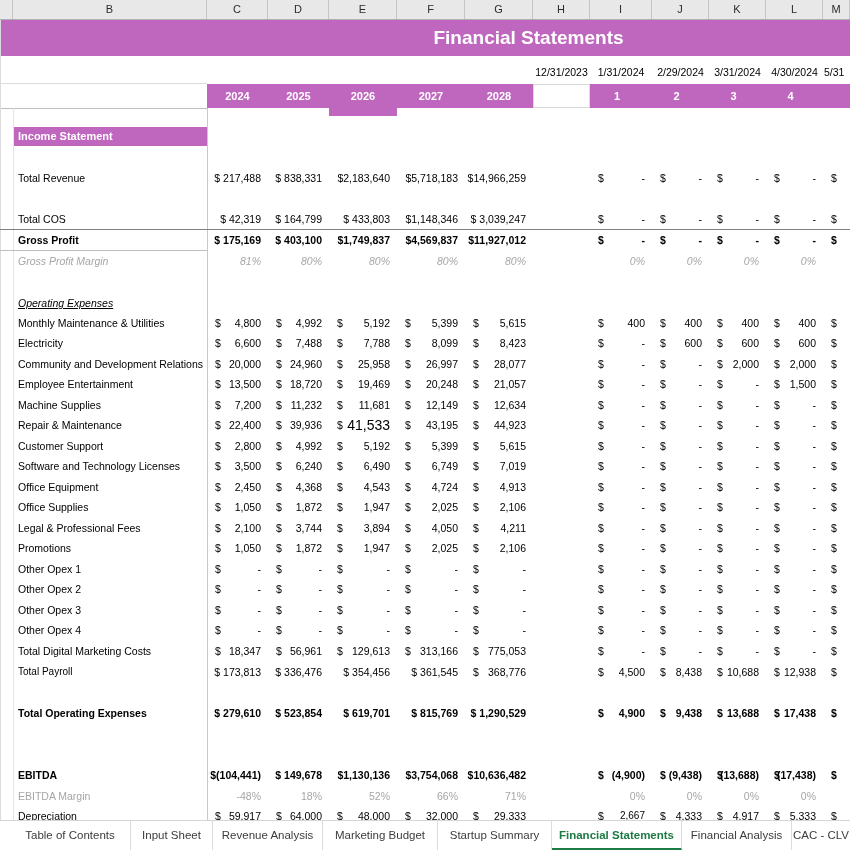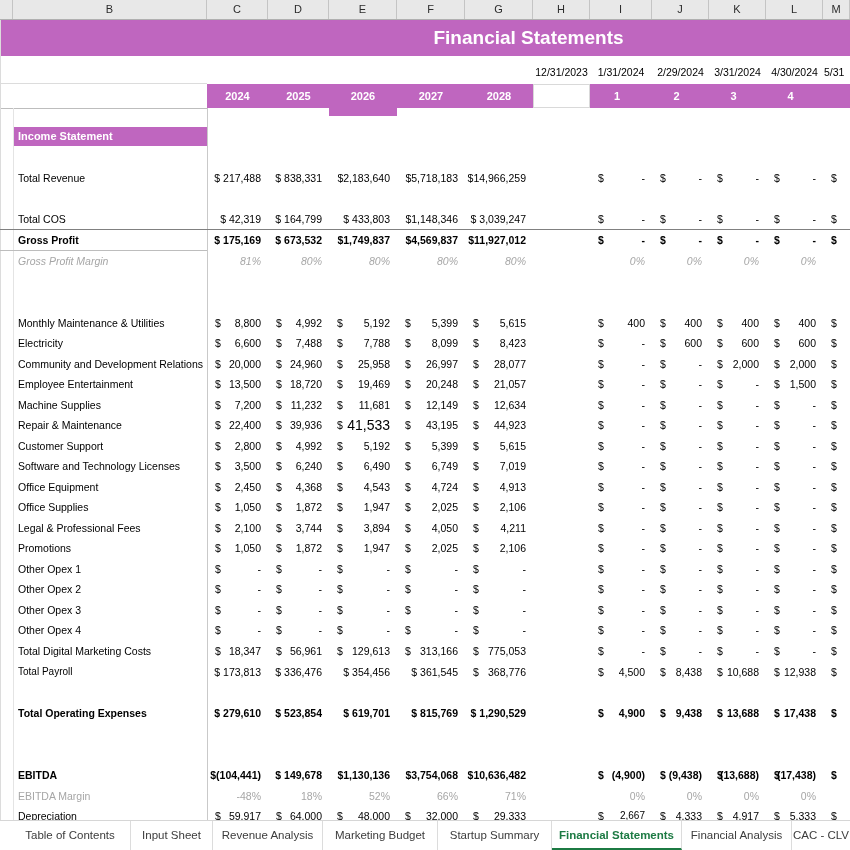--- a/index.html
+++ b/index.html
@@ -176,21 +176,21 @@
       <div class="cell num " style="left: 590px; top: 209px; width: 59px; font-size: 10.5px;">-</div>
       <div class="cell cur " style="left: 656px; top: 209px; width: 10px; font-size: 10.5px;">$</div>
       <div class="cell num " style="left: 652px; top: 209px; width: 54px; font-size: 10.5px;">-</div>
       <div class="cell cur " style="left: 713px; top: 209px; width: 10px; font-size: 10.5px;">$</div>
       <div class="cell num " style="left: 709px; top: 209px; width: 54px; font-size: 10.5px;">-</div>
       <div class="cell cur " style="left: 770px; top: 209px; width: 10px; font-size: 10.5px;">$</div>
       <div class="cell num " style="left: 766px; top: 209px; width: 54px; font-size: 10.5px;">-</div>
       <div class="cell cur " style="left: 827px; top: 209px; width: 14px; font-size: 10.5px;">$</div>
       <div class="cell lbl bold" style="left: 13px; top: 230px; width: 194px; font-size: 10.5px;">Gross Profit</div>
       <div class="cell num bold" style="left: 207px; top: 230px; width: 58px; font-size: 10.5px;">$ 175,169</div>
-      <div class="cell num bold" style="left: 268px; top: 230px; width: 58px; font-size: 10.5px;">$ 673,532</div>
+      <div class="cell num bold" style="left: 268px; top: 230px; width: 58px; font-size: 10.5px;">$ 403,100</div>
       <div class="cell num bold" style="left: 329px; top: 230px; width: 65px; font-size: 10.5px;">$1,749,837</div>
       <div class="cell num bold" style="left: 397px; top: 230px; width: 65px; font-size: 10.5px;">$4,569,837</div>
       <div class="cell num bold" style="left: 465px; top: 230px; width: 65px; font-size: 10.5px;">$11,927,012</div>
       <div class="cell cur bold" style="left: 594px; top: 230px; width: 10px; font-size: 10.5px;">$</div>
       <div class="cell num bold" style="left: 590px; top: 230px; width: 59px; font-size: 10.5px;">-</div>
       <div class="cell cur bold" style="left: 656px; top: 230px; width: 10px; font-size: 10.5px;">$</div>
       <div class="cell num bold" style="left: 652px; top: 230px; width: 54px; font-size: 10.5px;">-</div>
       <div class="cell cur bold" style="left: 713px; top: 230px; width: 10px; font-size: 10.5px;">$</div>
       <div class="cell num bold" style="left: 709px; top: 230px; width: 54px; font-size: 10.5px;">-</div>
       <div class="cell cur bold" style="left: 770px; top: 230px; width: 10px; font-size: 10.5px;">$</div>
@@ -201,21 +201,21 @@
       <div class="cell num grey ital" style="left: 268px; top: 251px; width: 58px; font-size: 10.5px;">80%</div>
       <div class="cell num grey ital" style="left: 329px; top: 251px; width: 65px; font-size: 10.5px;">80%</div>
       <div class="cell num grey ital" style="left: 397px; top: 251px; width: 65px; font-size: 10.5px;">80%</div>
       <div class="cell num grey ital" style="left: 465px; top: 251px; width: 65px; font-size: 10.5px;">80%</div>
       <div class="cell num grey ital" style="left: 590px; top: 251px; width: 59px; font-size: 10.5px;">0%</div>
       <div class="cell num grey ital" style="left: 652px; top: 251px; width: 54px; font-size: 10.5px;">0%</div>
       <div class="cell num grey ital" style="left: 709px; top: 251px; width: 54px; font-size: 10.5px;">0%</div>
       <div class="cell num grey ital" style="left: 766px; top: 251px; width: 54px; font-size: 10.5px;">0%</div>
       <div class="cell lbl " style="left: 13px; top: 313px; width: 194px; font-size: 10.5px;">Monthly Maintenance &amp; Utilities</div>
       <div class="cell cur " style="left: 211px; top: 313px; width: 10px; font-size: 10.5px;">$</div>
-      <div class="cell num " style="left: 207px; top: 313px; width: 58px; font-size: 10.5px;">8,800</div>
+      <div class="cell num " style="left: 207px; top: 313px; width: 58px; font-size: 10.5px;">4,800</div>
       <div class="cell cur " style="left: 272px; top: 313px; width: 10px; font-size: 10.5px;">$</div>
       <div class="cell num " style="left: 268px; top: 313px; width: 58px; font-size: 10.5px;">4,992</div>
       <div class="cell cur " style="left: 333px; top: 313px; width: 10px; font-size: 10.5px;">$</div>
       <div class="cell num " style="left: 329px; top: 313px; width: 65px; font-size: 10.5px;">5,192</div>
       <div class="cell cur " style="left: 401px; top: 313px; width: 10px; font-size: 10.5px;">$</div>
       <div class="cell num " style="left: 397px; top: 313px; width: 65px; font-size: 10.5px;">5,399</div>
       <div class="cell cur " style="left: 469px; top: 313px; width: 10px; font-size: 10.5px;">$</div>
       <div class="cell num " style="left: 465px; top: 313px; width: 65px; font-size: 10.5px;">5,615</div>
       <div class="cell cur " style="left: 594px; top: 313px; width: 10px; font-size: 10.5px;">$</div>
       <div class="cell num " style="left: 590px; top: 313px; width: 59px; font-size: 10.5px;">400</div>
@@ -617,20 +617,21 @@
       <div class="cell num " style="left: 590px; top: 806px; width: 59px; font-size: 10px;">2,667</div>
       <div class="cell cur " style="left: 656px; top: 806px; width: 10px; font-size: 10.5px;">$</div>
       <div class="cell num " style="left: 652px; top: 806px; width: 54px; font-size: 10.5px;">4,333</div>
       <div class="cell cur " style="left: 713px; top: 806px; width: 10px; font-size: 10.5px;">$</div>
       <div class="cell num " style="left: 709px; top: 806px; width: 54px; font-size: 10.5px;">4,917</div>
       <div class="cell cur " style="left: 770px; top: 806px; width: 10px; font-size: 10.5px;">$</div>
       <div class="cell num " style="left: 766px; top: 806px; width: 54px; font-size: 10.5px;">5,333</div>
       <div class="cell cur " style="left: 827px; top: 806px; width: 14px; font-size: 10.5px;">$</div>
     </div>
 
+  <div class="cell lbl ital und" style="left:13px;top:293px;width:194px;font-size:10.5px;">Operating Expenses</div>
 
   <div id="tabbar">
     <div class="tab" style="left:10px;width:121px;">Table of Contents</div>
     <div class="tab" style="left:131px;width:82px;">Input Sheet</div>
     <div class="tab" style="left:213px;width:110px;">Revenue Analysis</div>
     <div class="tab" style="left:323px;width:115px;text-align:center;">Marketing Budget</div>
     <div class="tab" style="left:438px;width:114px;">Startup Summary</div>
     <div class="tab active" style="left:552px;width:130px;border-right:1px solid #dcdcdc;">Financial Statements</div>
     <div class="tab" style="left:682px;width:110px;">Financial Analysis</div>
     <div class="tab" style="left:792px;width:58px;border-right:none;">CAC - CLV</div>

